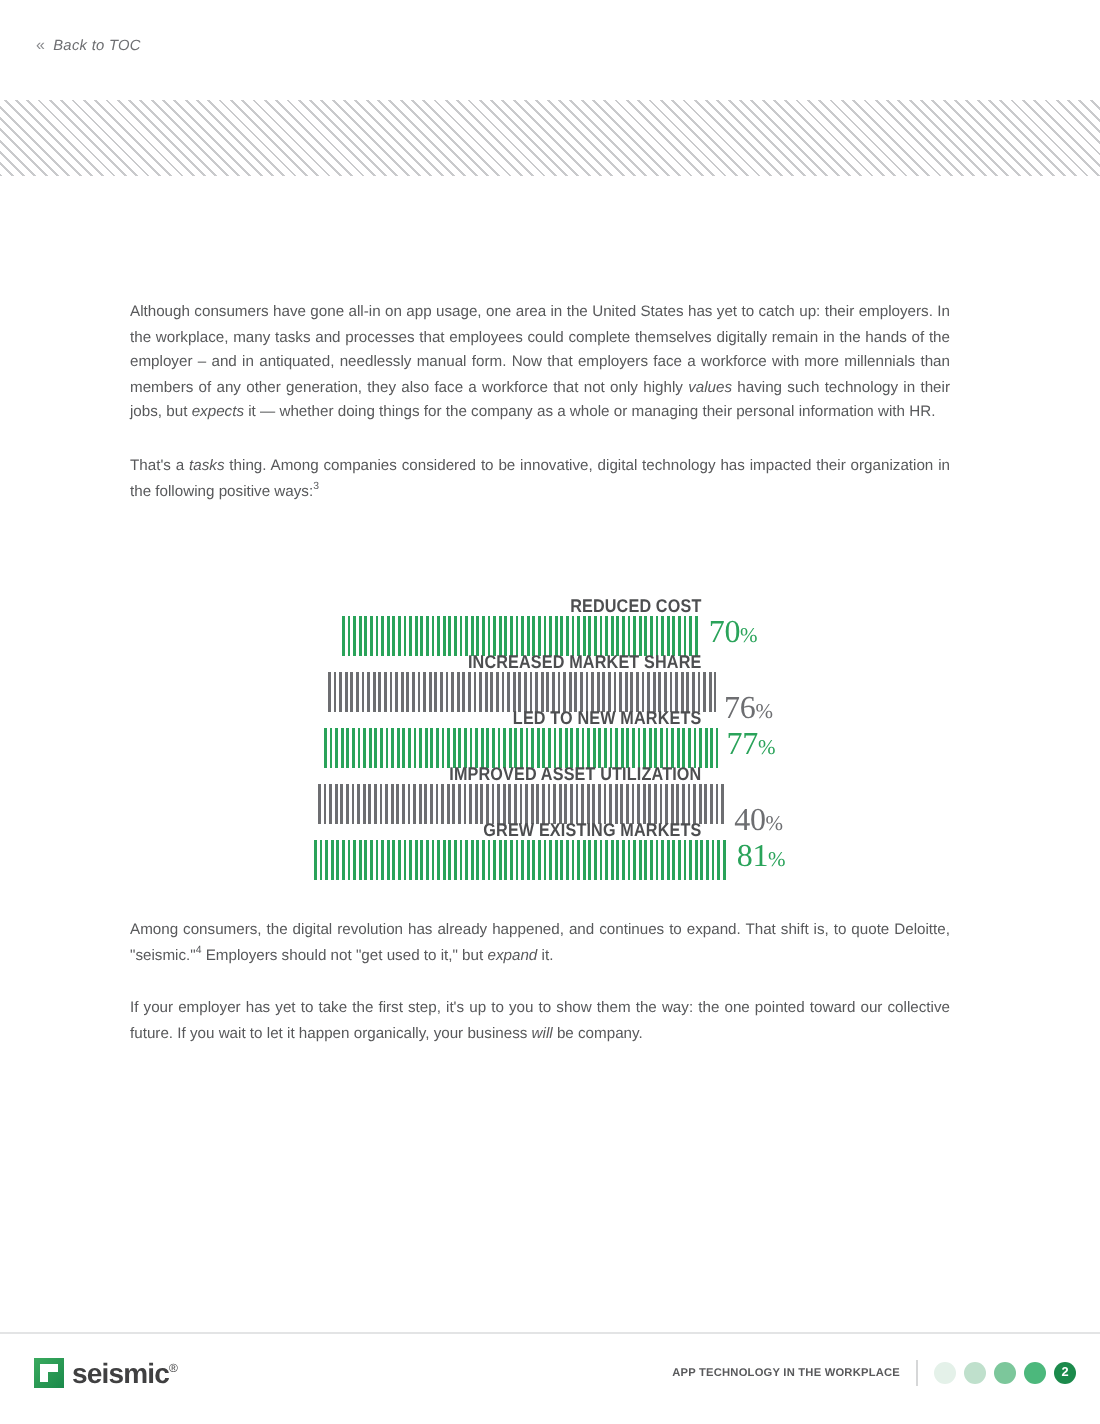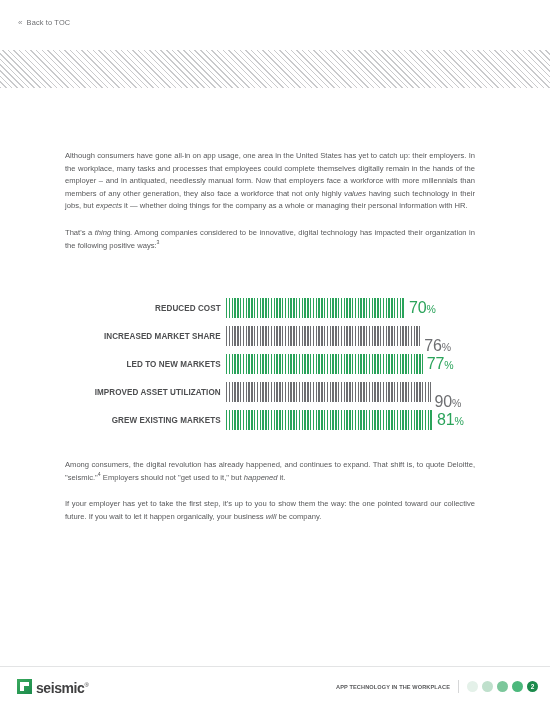--- a/index.html
+++ b/index.html
@@ -13,21 +13,21 @@
   }
   .page{position:relative;width:550px;height:712px;}
 
   
   .topnav{
     position:absolute;top:18px;left:18px;
     display:flex;align-items:center;gap:4px;
     font-size:7.4px;letter-spacing:.02em;color:#6d6e71;
   }
   .topnav .chev{font-size:8px;line-height:1;color:#8a8b8e;}
-  .topnav .lbl{font-size:7.4px;}
+  .topnav .lbl{font-size:7.4px;font-style:italic;}
 
   
   .banner{
     position:absolute;left:0;top:50px;width:550px;height:38px;
     background-image:repeating-linear-gradient(
         45deg,
         #c9cacc 0px, #c9cacc 1px,
         #ffffff 1px, #ffffff 4px);
     background-color:#ffffff;
   }
@@ -44,21 +44,21 @@
   p.body:last-child{margin-bottom:0;}
   .it{font-style:italic;}
   sup{font-size:5.2px;vertical-align:super;line-height:0;}
 
   
   .chart{
     position:absolute;left:65px;top:298px;width:420px;
   }
   .row{
     display:flex;align-items:center;
-    height:20px;margin-bottom:8px;
+    height:20px;margin-bottom:8px;flex-direction:column;
   }
   .row:last-child{margin-bottom:16px;}
   .row .cat{
     width:155px;text-align:right;padding-right:6px;
     font-size:9.2px;line-height:10px;
     letter-spacing:.01em;
     color:#4d4e50;
     font-weight:700;
     font-family:"Liberation Sans Narrow","Liberation Sans",sans-serif;
     transform:scaleX(.88);
@@ -81,21 +81,21 @@
   .bar.gray{
     background-image:repeating-linear-gradient(
       90deg,
       #6d6e71 0px, #6d6e71 1.4px,
       #ffffff 1.4px, #ffffff 2.8px);
   }
   .val{
     margin-left:4px;
     font-size:16px;line-height:16px;
     white-space:nowrap;
-    font-family:Liberation Sans, sans-serif;
+    font-family:Liberation Serif, serif;
     letter-spacing:-.01em;
   }
   .val.green{color:#2aa35a;}
   .val.gray{color:#6d6e71;margin-top:20px;}
   .val .pct{font-size:10.5px;}
 
   
   .content2{position:absolute;left:65px;top:459px;width:426px;}
 
   
@@ -153,21 +153,21 @@
   <div class="topnav">
     <span class="chev">«</span>
     <span class="lbl">Back to TOC</span>
   </div>
 
   <div class="banner"></div>
 
   <div class="content">
     <p class="body"><span>Although consumers have gone all-in on app usage, one area in the United States has yet to catch up: their employers. In the workplace, many tasks and processes that employees could complete themselves digitally remain in the hands of the employer – and in antiquated, needlessly manual form. Now that employers face a workforce with more millennials than members of any other generation, they also face a workforce that not only highly </span><span class="it">values</span><span> having such technology in their jobs, but </span><span class="it">expects</span><span> it — whether doing things for the company as a whole or managing their personal information with HR.</span></p>
 
-    <p class="body"><span>That's a </span><span class="it">thing</span><span> thing. Among companies considered to be innovative, digital technology has impacted their organization in the following positive ways:</span><sup>3</sup></p>
+    <p class="body"><span>That's a </span><span class="it">tasks</span><span> thing. Among companies considered to be innovative, digital technology has impacted their organization in the following positive ways:</span><sup>3</sup></p>
   </div>
 
   <div class="chart">
       <div class="row">
         <div class="cat">REDUCED COST</div>
         <div class="barwrap">
           <div class="bar green" style="width: 179px;"></div>
           <div class="val green"><span>70</span><span class="pct">%</span></div>
         </div>
       </div>
@@ -182,34 +182,34 @@
         <div class="cat">LED TO NEW MARKETS</div>
         <div class="barwrap">
           <div class="bar green" style="width: 196.8px;"></div>
           <div class="val green"><span>77</span><span class="pct">%</span></div>
         </div>
       </div>
       <div class="row">
         <div class="cat">IMPROVED ASSET UTILIZATION</div>
         <div class="barwrap">
           <div class="bar gray" style="width: 204.5px;"></div>
-          <div class="val gray"><span>90</span><span class="pct">%</span></div>
+          <div class="val gray"><span>40</span><span class="pct">%</span></div>
         </div>
       </div>
       <div class="row">
         <div class="cat">GREW EXISTING MARKETS</div>
         <div class="barwrap">
           <div class="bar green" style="width: 207px;"></div>
           <div class="val green"><span>81</span><span class="pct">%</span></div>
         </div>
       </div>
     </div>
 
   <div class="content2">
-    <p class="body"><span>Among consumers, the digital revolution has already happened, and continues to expand. That shift is, to quote Deloitte, "seismic."</span><sup>4</sup><span> Employers should not "get used to it," but </span><span class="it">happened</span><span> it.</span></p>
+    <p class="body"><span>Among consumers, the digital revolution has already happened, and continues to expand. That shift is, to quote Deloitte, "seismic."</span><sup>4</sup><span> Employers should not "get used to it," but </span><span class="it">expand</span><span> it.</span></p>
 
     <p class="body"><span>If your employer has yet to take the first step, it's up to you to show them the way: the one pointed toward our collective future. If you wait to let it happen organically, your business </span><span class="it">will</span><span> be company.</span></p>
   </div>
 
   <div class="footline"></div>
   <div class="footer">
 
     <div class="logo">
       <div class="logomark"></div>
       <div class="logotype"><span>seismic</span><span class="tm">®</span></div>

